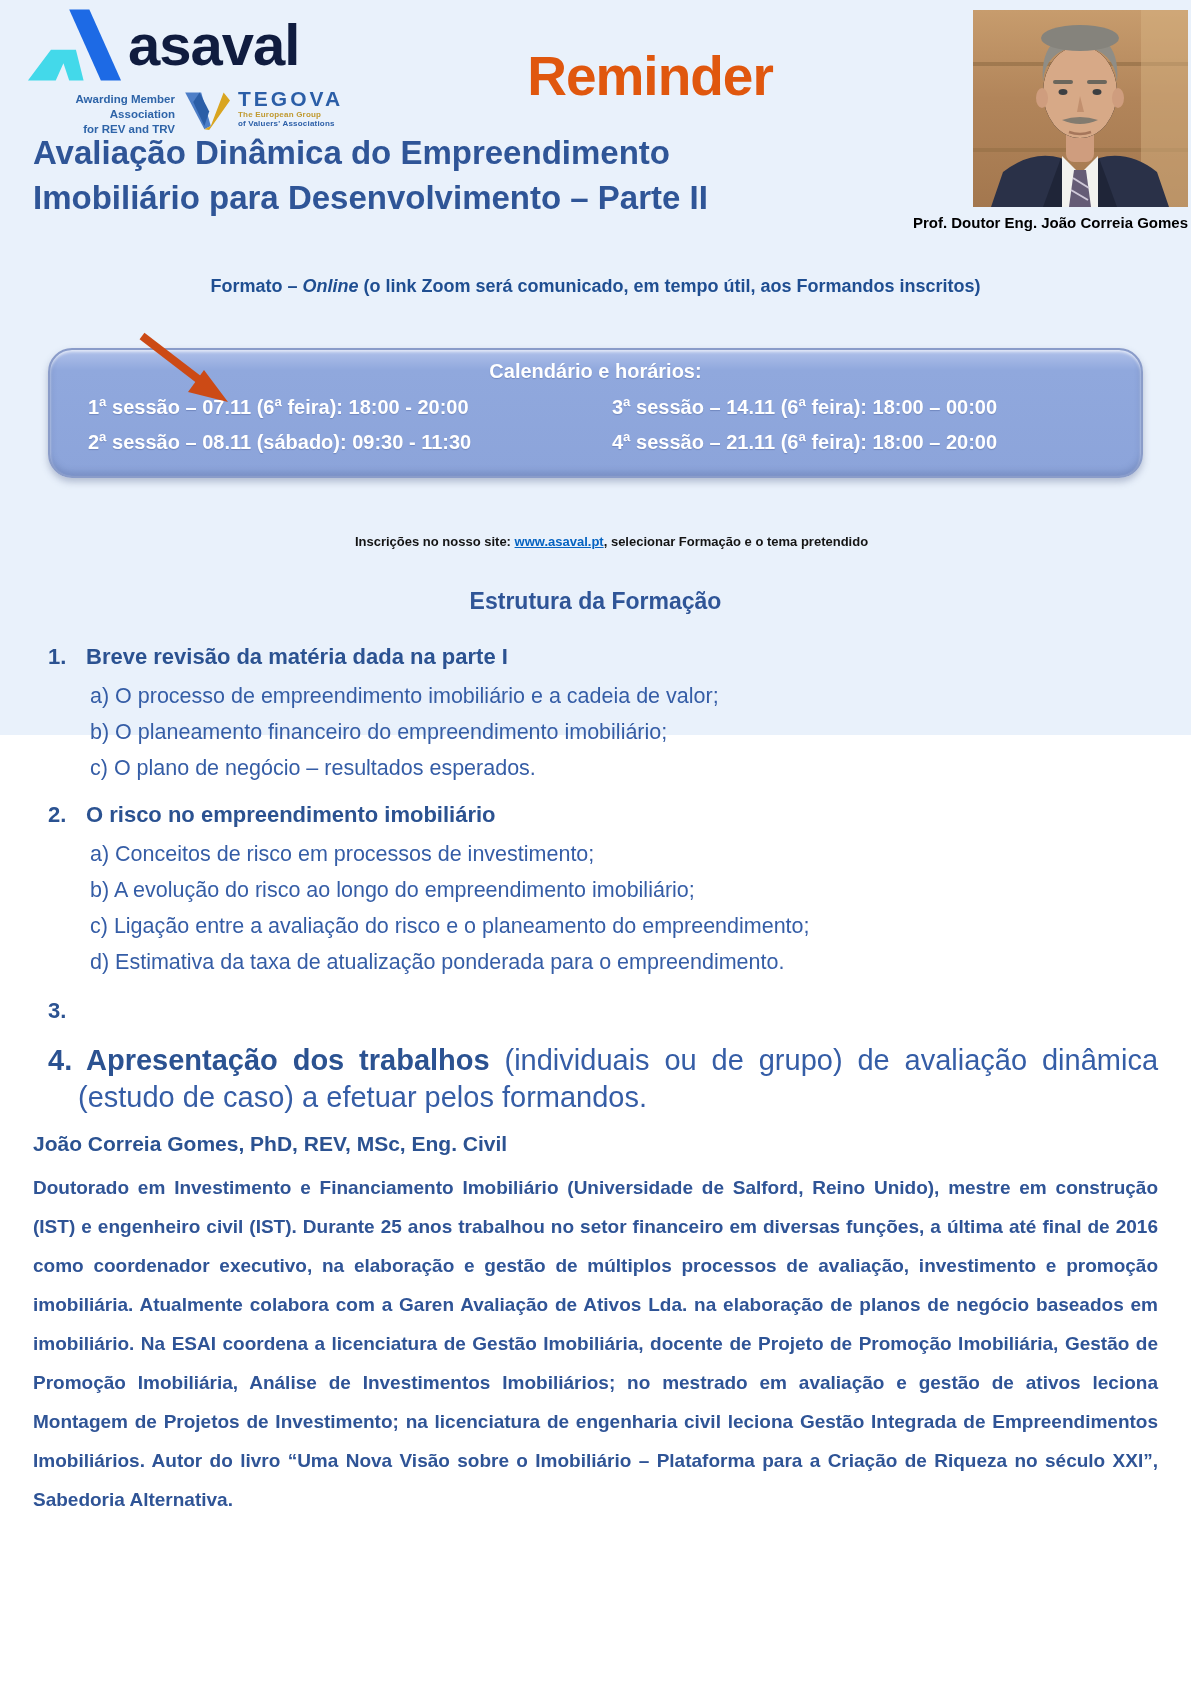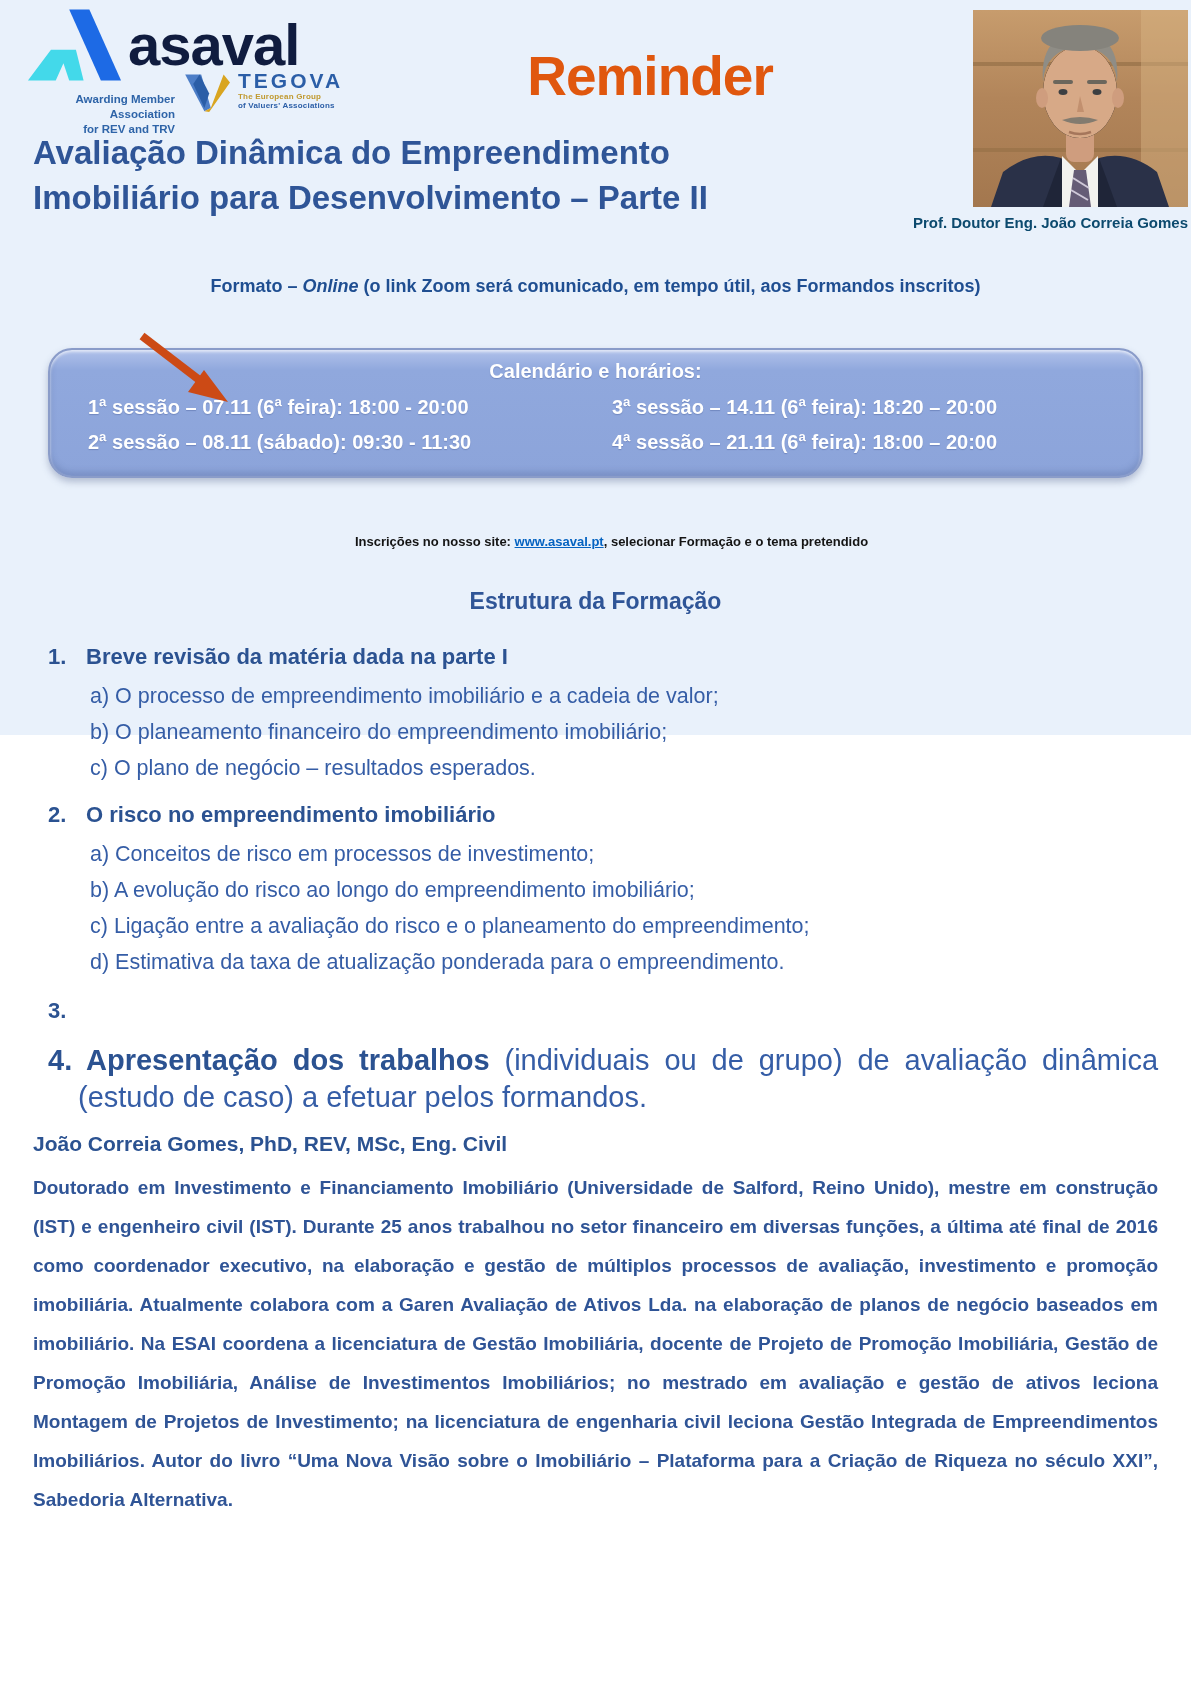--- a/index.html
+++ b/index.html
@@ -5,29 +5,29 @@
   html,body{margin:0;padding:0;background:#fff;}
   .page{position:relative;width:1191px;height:1684px;background:#ffffff;overflow:hidden;
         font-family:"Liberation Sans",sans-serif;}
   
   .top-band{position:absolute;left:0;top:0;width:1191px;height:735px;background:#e9f1fb;}
   .asaval-logo{position:absolute;left:26px;top:4px;display:flex;align-items:center;}
   .asaval-logo svg{display:block;}
   .wordmark{font-size:58px;font-weight:800;color:#101c3f;letter-spacing:-1px;margin-left:6px;line-height:80px;}
   .tagline{position:absolute;left:20px;top:92px;width:155px;text-align:right;
            font-size:11.5px;font-weight:700;color:#2e64a8;line-height:15px;}
-  .tegova{position:absolute;left:182px;top:70px;display:flex;align-items:flex-start;}
+  .tegova{position:absolute;left:182px;top:88px;display:flex;align-items:flex-start;}
   .tegova-text{margin-left:8px;}
   .tegova-name{font-size:21px;font-weight:700;color:#2b5ea7;letter-spacing:3px;line-height:22px;}
   .tegova-sub{font-size:8px;font-weight:700;color:#c0992f;line-height:9px;letter-spacing:.2px;}
   .reminder{position:absolute;left:470px;top:44px;width:360px;text-align:center;
             font-size:55px;font-weight:800;color:#e0570e;letter-spacing:-1px;}
   .photo-frame{position:absolute;left:973px;top:10px;width:215px;height:197px;overflow:hidden;}
   .photo-caption{position:absolute;left:788px;top:214px;width:400px;text-align:right;
-                 font-size:15px;font-weight:700;color:#0c4a6e;}
+                 font-size:15px;font-weight:700;color:#000000;}
   .main-title{position:absolute;left:33px;top:130px;margin:0;font-size:33px;font-weight:800;
               color:#2f5597;line-height:45px;}
   .main-title span{display:block;}
   .format-line{position:absolute;left:0;top:276px;width:1191px;margin:0;text-align:center;
                font-size:18px;font-weight:700;color:#1f4e91;}
   .format-line em{font-style:italic;}
   .calendar-box{position:absolute;left:48px;top:348px;width:1095px;height:130px;box-sizing:border-box;
                 border-radius:24px;border:2px solid #8a9cc9;
                 background:linear-gradient(180deg,#b0c1ea 0%,#90a8dd 16%,#8ca4da 100%);
                 box-shadow:inset 0 2px 3px rgba(255,255,255,.65),
@@ -160,21 +160,21 @@
       <svg width="100" height="80" viewBox="0 0 100 80">
         <path d="M6,6 L66,52" stroke="#cc4a15" stroke-width="8" fill="none"></path>
         <polygon points="92,72 52,62 68,40" fill="#cc4a15"></polygon>
       </svg>
     </div>
 
     <div class="calendar-box">
       <div class="cal-title">Calendário e horários:</div>
       <div class="cal-grid">
         <div class="session">1ª sessão – 07.11 (6ª feira): 18:00 - 20:00</div>
-        <div class="session">3ª sessão – 14.11 (6ª feira): 18:20 – 20:00</div>
+        <div class="session">3ª sessão – 14.11 (6ª feira): 18:00 – 00:00</div>
         <div class="session">2ª sessão – 08.11 (sábado): 09:30 - 11:30</div>
         <div class="session">4ª sessão – 21.11 (6ª feira): 18:00 – 20:00</div>
       </div>
     </div>
 
     <p class="enroll">
       <span>Inscrições no nosso site: </span><a>www.asaval.pt</a><span>, selecionar Formação e o tema pretendido</span>
     </p>
   </div>
 

